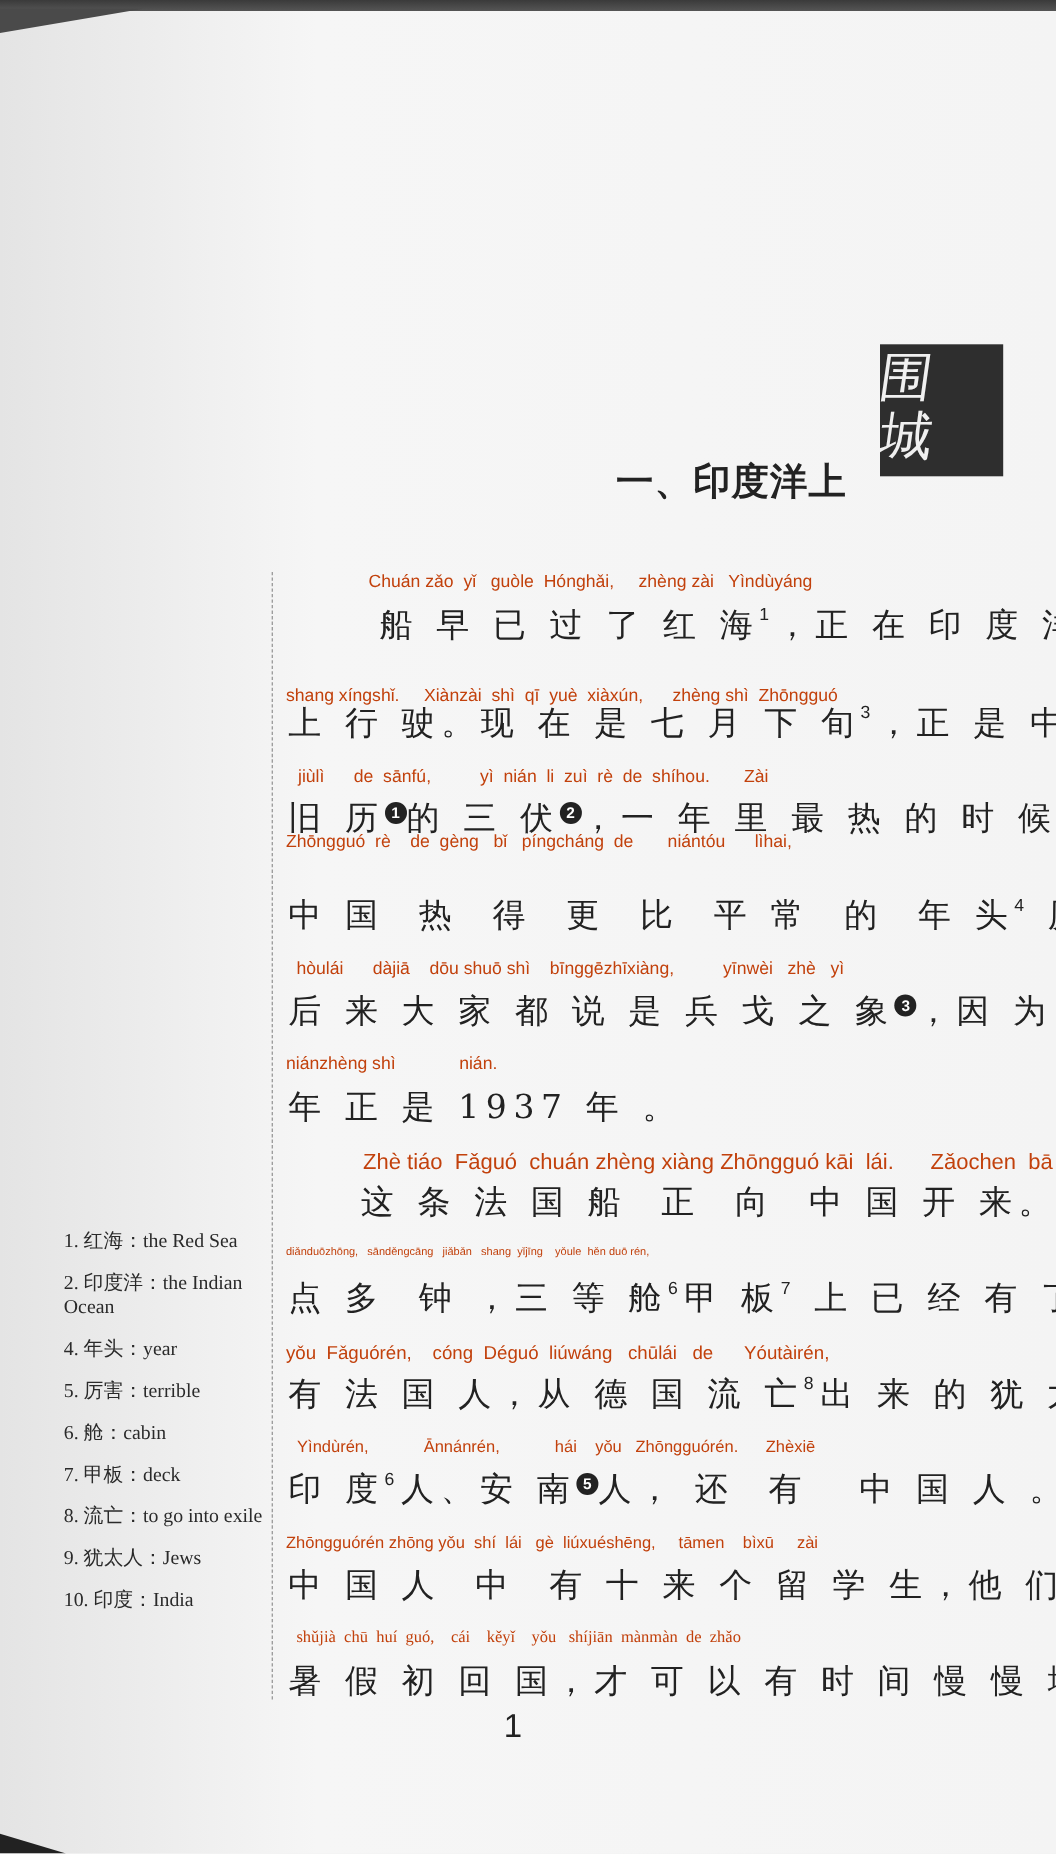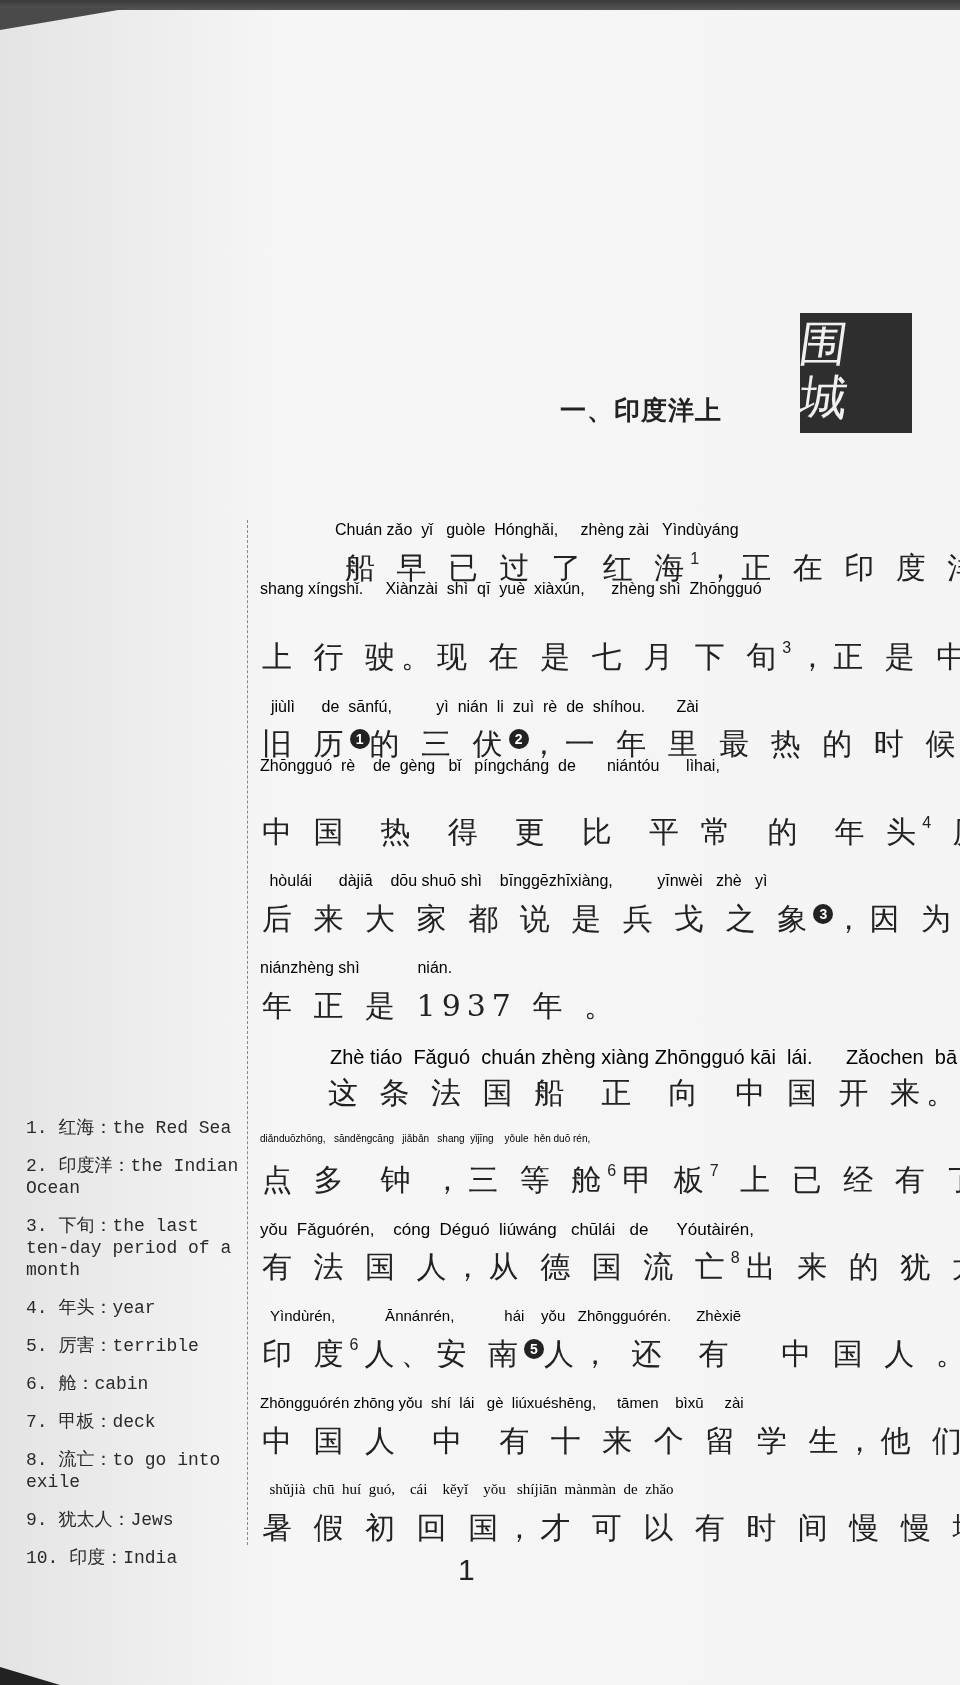--- a/index.html
+++ b/index.html
@@ -27,45 +27,45 @@
   }
   .logo-box {
     position:absolute; left:800px; top:313px; width:112px; height:120px;
     background:#2e2e2e; color:#eee; overflow:hidden;
   }
   .logo-char {
     position:absolute; left:0; width:60px; font-size:48px; line-height:52px;
     font-family:"DejaVu Serif", serif; color:#f0f0f0; transform:skewX(-8deg);
   }
   .chapter-title {
-    position:absolute; left:560px; top:393px; font-size:26px; font-weight:bold;
+    position:absolute; left:560px; top:415px; font-size:34px; font-weight:bold;
     letter-spacing:1px; font-family:"DejaVu Serif", serif; color:#222;
   }
   .rule {
     position:absolute; left:247px; top:520px; width:0; height:1025px;
     border-left:1px dashed #888;
   }
   .line { position:absolute; white-space:pre; }
   .py {
-    font-family:"Liberation Sans", sans-serif; font-size:16px; color:#000000;
+    font-family:"Liberation Sans", sans-serif; font-size:16px; color:#c2410c;
   }
   .hz {
     font-family:"DejaVu Serif", serif; font-size:30px; color:#222; letter-spacing:6px;
   }
   sup { font-size:16px; font-family:"Liberation Sans", sans-serif; vertical-align:14px; line-height:0; }
   .circ {
     display:inline-block; width:20px; height:20px; border-radius:50%;
     background:#222; color:#fff; font-size:14px; line-height:20px; text-align:center;
     font-family:"Liberation Sans", sans-serif; vertical-align:10px; letter-spacing:0;
     font-weight:bold;
   }
   .notes { position:absolute; left:26px; top:1117px; width:215px; }
   .note {
-    font-family:Liberation Mono, monospace; font-size:18px; color:#2a2a2a;
-    line-height:22px; margin-bottom:16px;
+    font-family:Liberation Serif, serif; font-size:18px; color:#2a2a2a;
+    line-height:22px; margin-bottom:16px;margin-left:32px;
   }
   .page-num {
     position:absolute; left:458px; top:1553px; font-size:30px;
     font-family:"Liberation Sans", sans-serif; color:#222;
   }
 </style>
 </head>
 <body>
 
 <div class="page-shade"></div>
@@ -78,21 +78,21 @@
   <span class="logo-char" style="top:58px;">城</span>
 </div>
 
 <div class="chapter-title">一、印度洋上</div>
 
 <div class="rule"></div>
 
 <div class="line py" style="left:335px;top:521px;">Chuán zǎo  yǐ   guòle  Hónghǎi,     zhèng zài   Yìndùyáng</div>
 <div class="line hz" style="left:345px;top:548px;"><span>船 早 已 过 了 红 海</span><sup>1</sup><span>，正 在 印 度 洋</span></div>
 
-<div class="line py" style="left:260px;top:580px;text-align:right;">shang xíngshǐ.     Xiànzài  shì  qī  yuè  xiàxún,      zhèng shì  Zhōngguó</div>
+<div class="line py" style="left:260px;top:624px;text-align:right;">shang xíngshǐ.     Xiànzài  shì  qī  yuè  xiàxún,      zhèng shì  Zhōngguó</div>
 <div class="line hz" style="left:262px;top:637px;"><span>上 行 驶。现 在 是 七 月 下 旬</span><sup>3</sup><span>，正 是 中 国</span></div>
 
 <div class="line py" style="left:262px;top:698px;">  jiùlì      de  sānfú,          yì  nián  li  zuì  rè  de  shíhou.       Zài</div>
 <div class="line hz" style="left:262px;top:724px;"><span>旧 历</span><span class="circ">1</span><span>的 三 伏</span><span class="circ">2</span><span>，一 年 里 最 热 的 时 候。在</span></div>
 
 <div class="line py" style="left:260px;top:757px;">Zhōngguó  rè    de  gèng   bǐ   píngcháng  de       niántóu      lìhai,</div>
 <div class="line hz" style="left:262px;top:812px;"><span>中 国  热  得  更  比  平 常  的  年 头</span><sup>4</sup><span> 厉 害</span></div>
 
 <div class="line py" style="left:265px;top:872px;"> hòulái      dàjiā    dōu shuō shì    bīnggēzhīxiàng,          yīnwèi   zhè   yì</div>
 <div class="line hz" style="left:262px;top:899px;"><span>后 来 大 家 都 说 是 兵 戈 之 象</span><span class="circ">3</span><span>，因 为 这 一</span></div>
@@ -114,21 +114,20 @@
 
 <div class="line py" style="left:260px;top:1394px;font-size:15px;">Zhōngguórén zhōng yǒu  shí  lái   gè  liúxuéshēng,     tāmen    bìxū     zài</div>
 <div class="line hz" style="left:262px;top:1421px;"><span>中 国 人  中  有 十 来 个 留 学 生，他 们 必 须 在</span></div>
 
 <div class="line py" style="left:262px;top:1481px;font-size:15px;font-family:Liberation Serif, serif;">  shǔjià  chū  huí  guó,    cái    kěyǐ    yǒu   shíjiān  mànmàn  de  zhǎo</div>
 <div class="line hz" style="left:262px;top:1508px;"><span>暑 假 初 回 国，才 可 以 有 时 间 慢 慢 地 找</span></div>
 
 <div class="notes">
   <div class="note">1. 红海：the Red Sea</div>
   <div class="note">2. 印度洋：the Indian Ocean</div>
-  <div class="note">3. 下旬：the last ten-day period of a month</div>
   <div class="note">4. 年头：year</div>
   <div class="note">5. 厉害：terrible</div>
   <div class="note">6. 舱：cabin</div>
   <div class="note">7. 甲板：deck</div>
   <div class="note">8. 流亡：to go into exile</div>
   <div class="note">9. 犹太人：Jews</div>
   <div class="note">10. 印度：India</div>
 </div>
 
 <div class="page-num">1</div>

